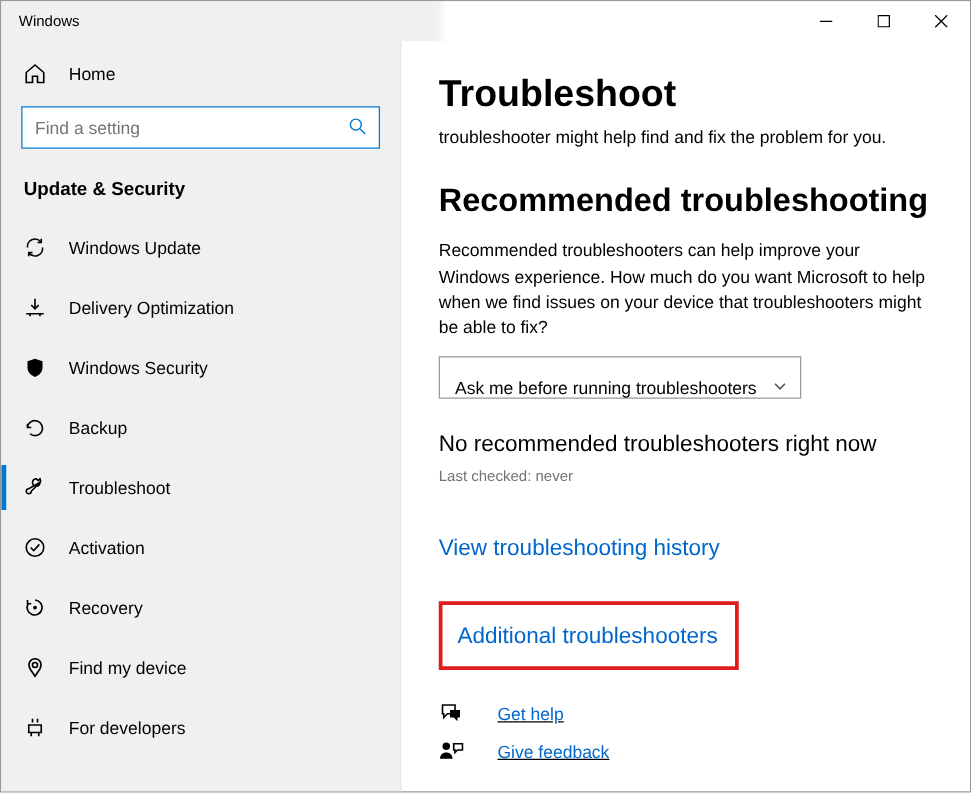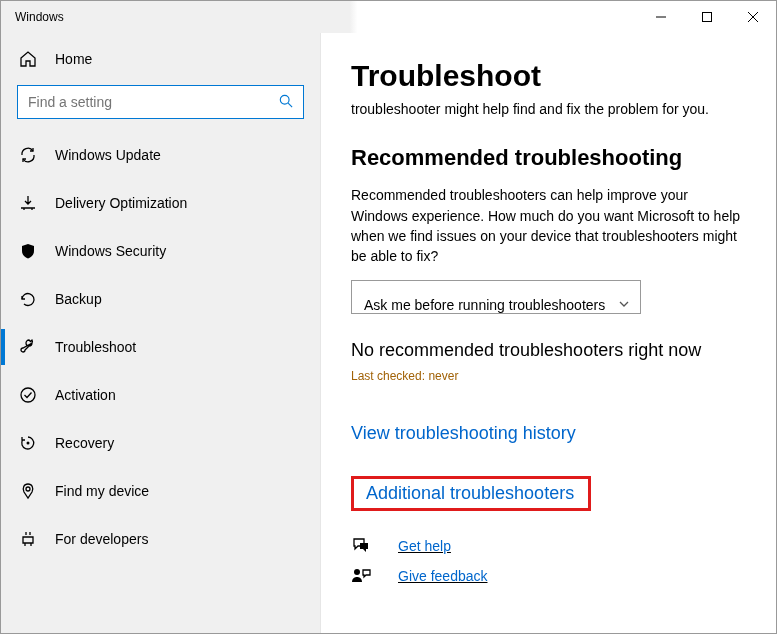--- a/index.html
+++ b/index.html
@@ -110,46 +110,46 @@
     font-size: 30px;
     font-weight: 600;
     margin-bottom: 6px;
   }
   .para {
     font-size: 14px;
     margin-bottom: 26px;
     line-height: 1.45;
   }
   .section-head {
-    font-size: 22px;
+    font-size: 26px;
     font-weight: 600;
     margin-bottom: 14px;
   }
   .dropdown {
     display: flex;
     align-items: flex-end;
     justify-content: space-between;
     border: 1px solid #999;
     height: 34px;
     width: 290px;
     padding: 0 10px 0 12px;
     margin-bottom: 26px;
     font-size: 14px;
   }
   .status-line { font-size: 18px; margin-bottom: 8px; }
-  .small-grey { font-size: 12px; color: #a16207; margin-bottom: 40px; }
+  .small-grey { font-size: 12px; color: #737373; margin-bottom: 40px; }
   .link {
     color: #0066cc;
     font-size: 18px;
     margin-bottom: 18px;
     display: block;
   }
   .highlight-box {
     border: 3px solid #e01b1b;
-    padding: 4px 12px;
+    padding: 14px 12px;
     width: 240px;
     margin-bottom: 26px;
     display: inline-block;
   }
   .help-row {
     display: flex;
     align-items: center;
     gap: 27px;
     margin-bottom: 12px;
     text-decoration: underline;
@@ -208,20 +208,21 @@
         <input class="search-input" placeholder="Find a setting" style="">
         <span class="search-icon">
           <svg viewBox="0 0 16 16" width="14" height="14">
               <circle cx="6.5" cy="6.5" r="5" fill="none" stroke="#0078d4" stroke-width="1.3"></circle>
               <line x1="10.5" y1="10.5" x2="15" y2="15" stroke="#0078d4" stroke-width="1.3"></line>
             </svg>
         </span>
       </div>
     </div>
 
+    <div class="category">Update &amp; Security</div>
 
     <div class="nav-item">
       <span class="nav-icon">
         <svg viewBox="0 0 18 18" width="18" height="18">
             <path d="M3 9 A6 6 0 0 1 14 5 M15 9 A6 6 0 0 1 4 13" fill="none" stroke="#000" stroke-width="1.3"></path>
             <path d="M14 2 L14 5 L11 5 M4 16 L4 13 L7 13" fill="none" stroke="#000" stroke-width="1.3"></path>
           </svg>
       </span>
       <span>Windows Update</span>
     </div>

